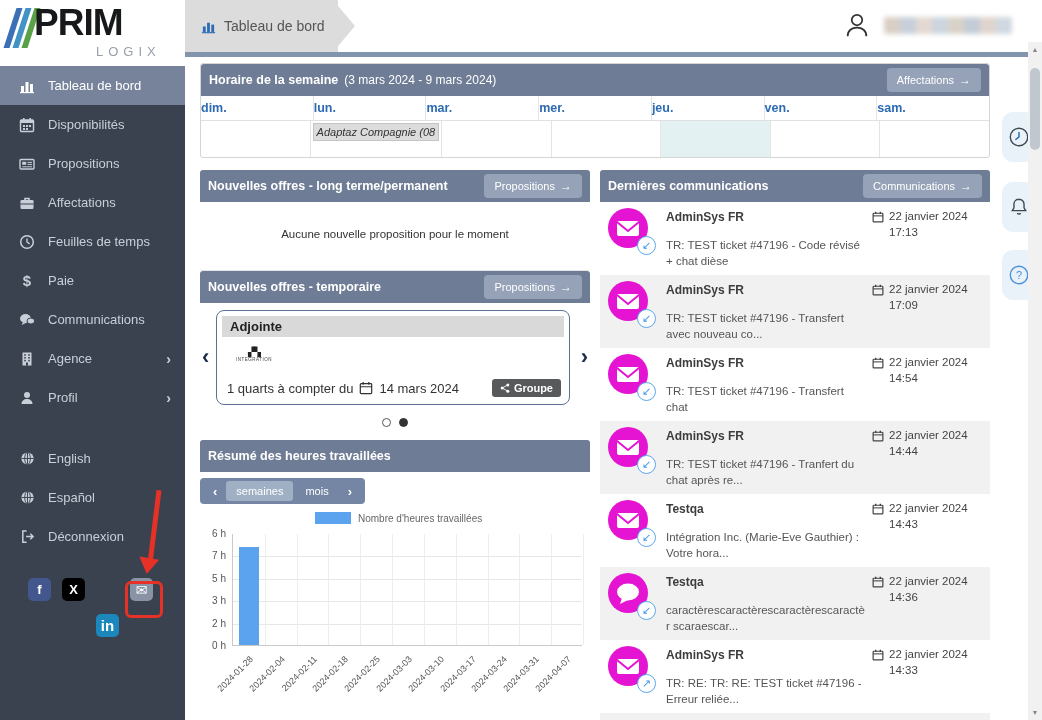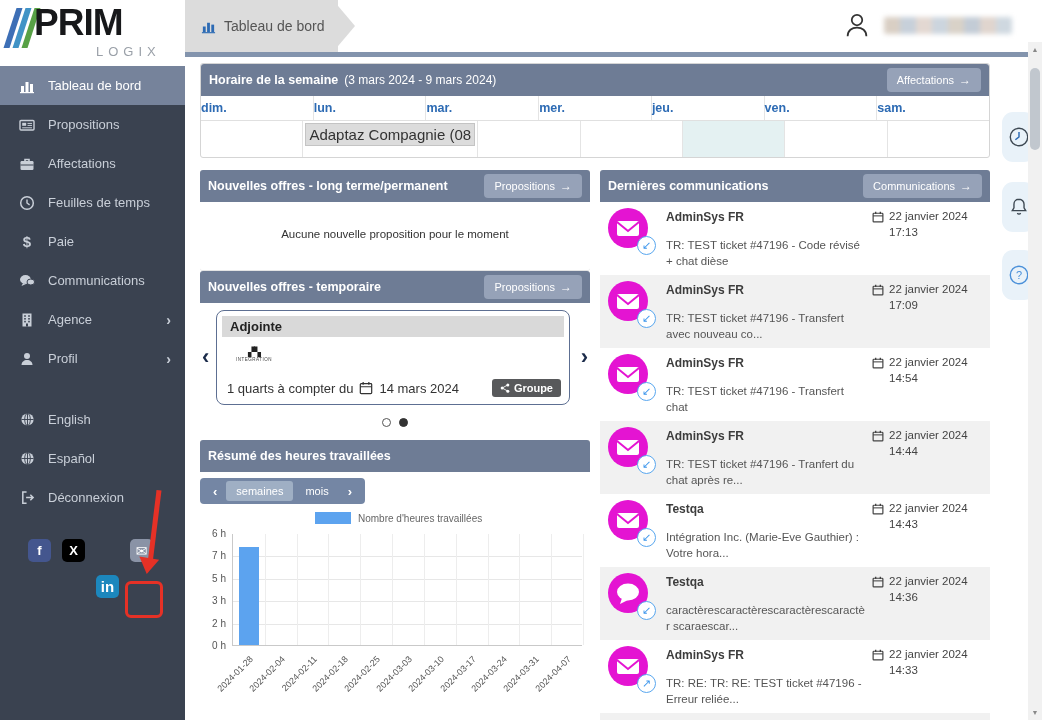--- a/index.html
+++ b/index.html
@@ -55,22 +55,22 @@
   
   .sched { left:15px; top:6px; width:790px; border:1px solid #D5D5D5; }
   .sched-days { display:flex; border-bottom:1px solid #E0E0E0; }
   .sched-days .dcell { flex:1; text-align:left; font-size:12.5px; font-weight:bold; color:#2D6BB4;
         padding:5px 0; border-right:1px solid #E4E4E4; }
   .sched-days .dcell:last-child { border-right:none; }
   .sched-body { display:flex; height:36px; }
   .sched-body .bcell { flex:1; border-right:1px solid #E4E4E4; padding:2px; }
   .sched-body .bcell:last-child { border-right:none; }
   .bcell.hl { background:#E4F1F2; }
-  .chip { background:#DCDCDC; border:1px solid #C4C4C4; font-size:15px; color:#333; padding:2px 3px;
-          white-space:nowrap; overflow:hidden; cursor:pointer; }
+  .chip { background:#DCDCDC; border:1px solid #C4C4C4; font-size:11px; color:#333; padding:2px 3px;
+          white-space:nowrap; overflow:hidden; cursor:pointer;font-style:italic; }
 
   
   .offers-long { left:15px; top:113px; width:390px; border-bottom:1px solid #E4E4E4; }
   .empty-msg { font-size:11.5px; color:#333; text-align:center; padding:26px 0 30px; }
   .offers-temp { left:15px; top:214px; width:390px; }
   .carousel { position:relative; height:106px; margin-top:7px; }
   .car-arrow { position:absolute; top:36px; font-size:22px; font-weight:bold; color:#1b2b4a; cursor:pointer; line-height:1; }
   .car-prev { left:2px; } .car-next { right:2px; }
   .offer-card { position:absolute; left:16px; right:20px; top:0; height:95px; border:1px solid #5D6F92;
         border-radius:8px; background:#fff; overflow:hidden; }
@@ -146,20 +146,38 @@
           <svg width="16" height="16" viewBox="0 0 16 16">
             <g fill="#fff">
               <rect x="2" y="8" width="3" height="6"></rect>
               <rect x="6.5" y="4" width="3" height="10"></rect>
               <rect x="11" y="6" width="3" height="8"></rect>
               <rect x="1" y="14" width="14" height="1.2"></rect>
             </g>
           </svg>
         </span>
       <span>Tableau de bord</span>
+    </div>
+    <div class="nav-item">
+      <span class="ic">
+          <svg width="16" height="16" viewBox="0 0 16 16">
+            <rect x="1.5" y="3" width="13" height="11.5" rx="1" fill="none" stroke="#C9CFD8" stroke-width="1.4"></rect>
+            <rect x="1.5" y="3" width="13" height="3" fill="#C9CFD8"></rect>
+            <rect x="4" y="1" width="1.6" height="3" fill="#C9CFD8"></rect>
+            <rect x="10.4" y="1" width="1.6" height="3" fill="#C9CFD8"></rect>
+            <g fill="#C9CFD8">
+              <rect x="4" y="8" width="2" height="2"></rect>
+              <rect x="7" y="8" width="2" height="2"></rect>
+              <rect x="10" y="8" width="2" height="2"></rect>
+              <rect x="4" y="11" width="2" height="2"></rect>
+              <rect x="7" y="11" width="2" height="2"></rect>
+            </g>
+          </svg>
+        </span>
+      <span>Disponibilités</span>
     </div>
     <div class="nav-item">
       <span class="ic">
           <svg width="16" height="16" viewBox="0 0 16 16">
             <rect x="1" y="3.5" width="14" height="9.5" rx="1" fill="none" stroke="#C9CFD8" stroke-width="1.4"></rect>
             <rect x="3.2" y="5.8" width="4" height="3" fill="#C9CFD8"></rect>
             <g stroke="#C9CFD8" stroke-width="1">
               <line x1="8.5" y1="6.4" x2="13" y2="6.4"></line>
               <line x1="8.5" y1="8.4" x2="13" y2="8.4"></line>
               <line x1="3.2" y1="10.8" x2="13" y2="10.8"></line>

